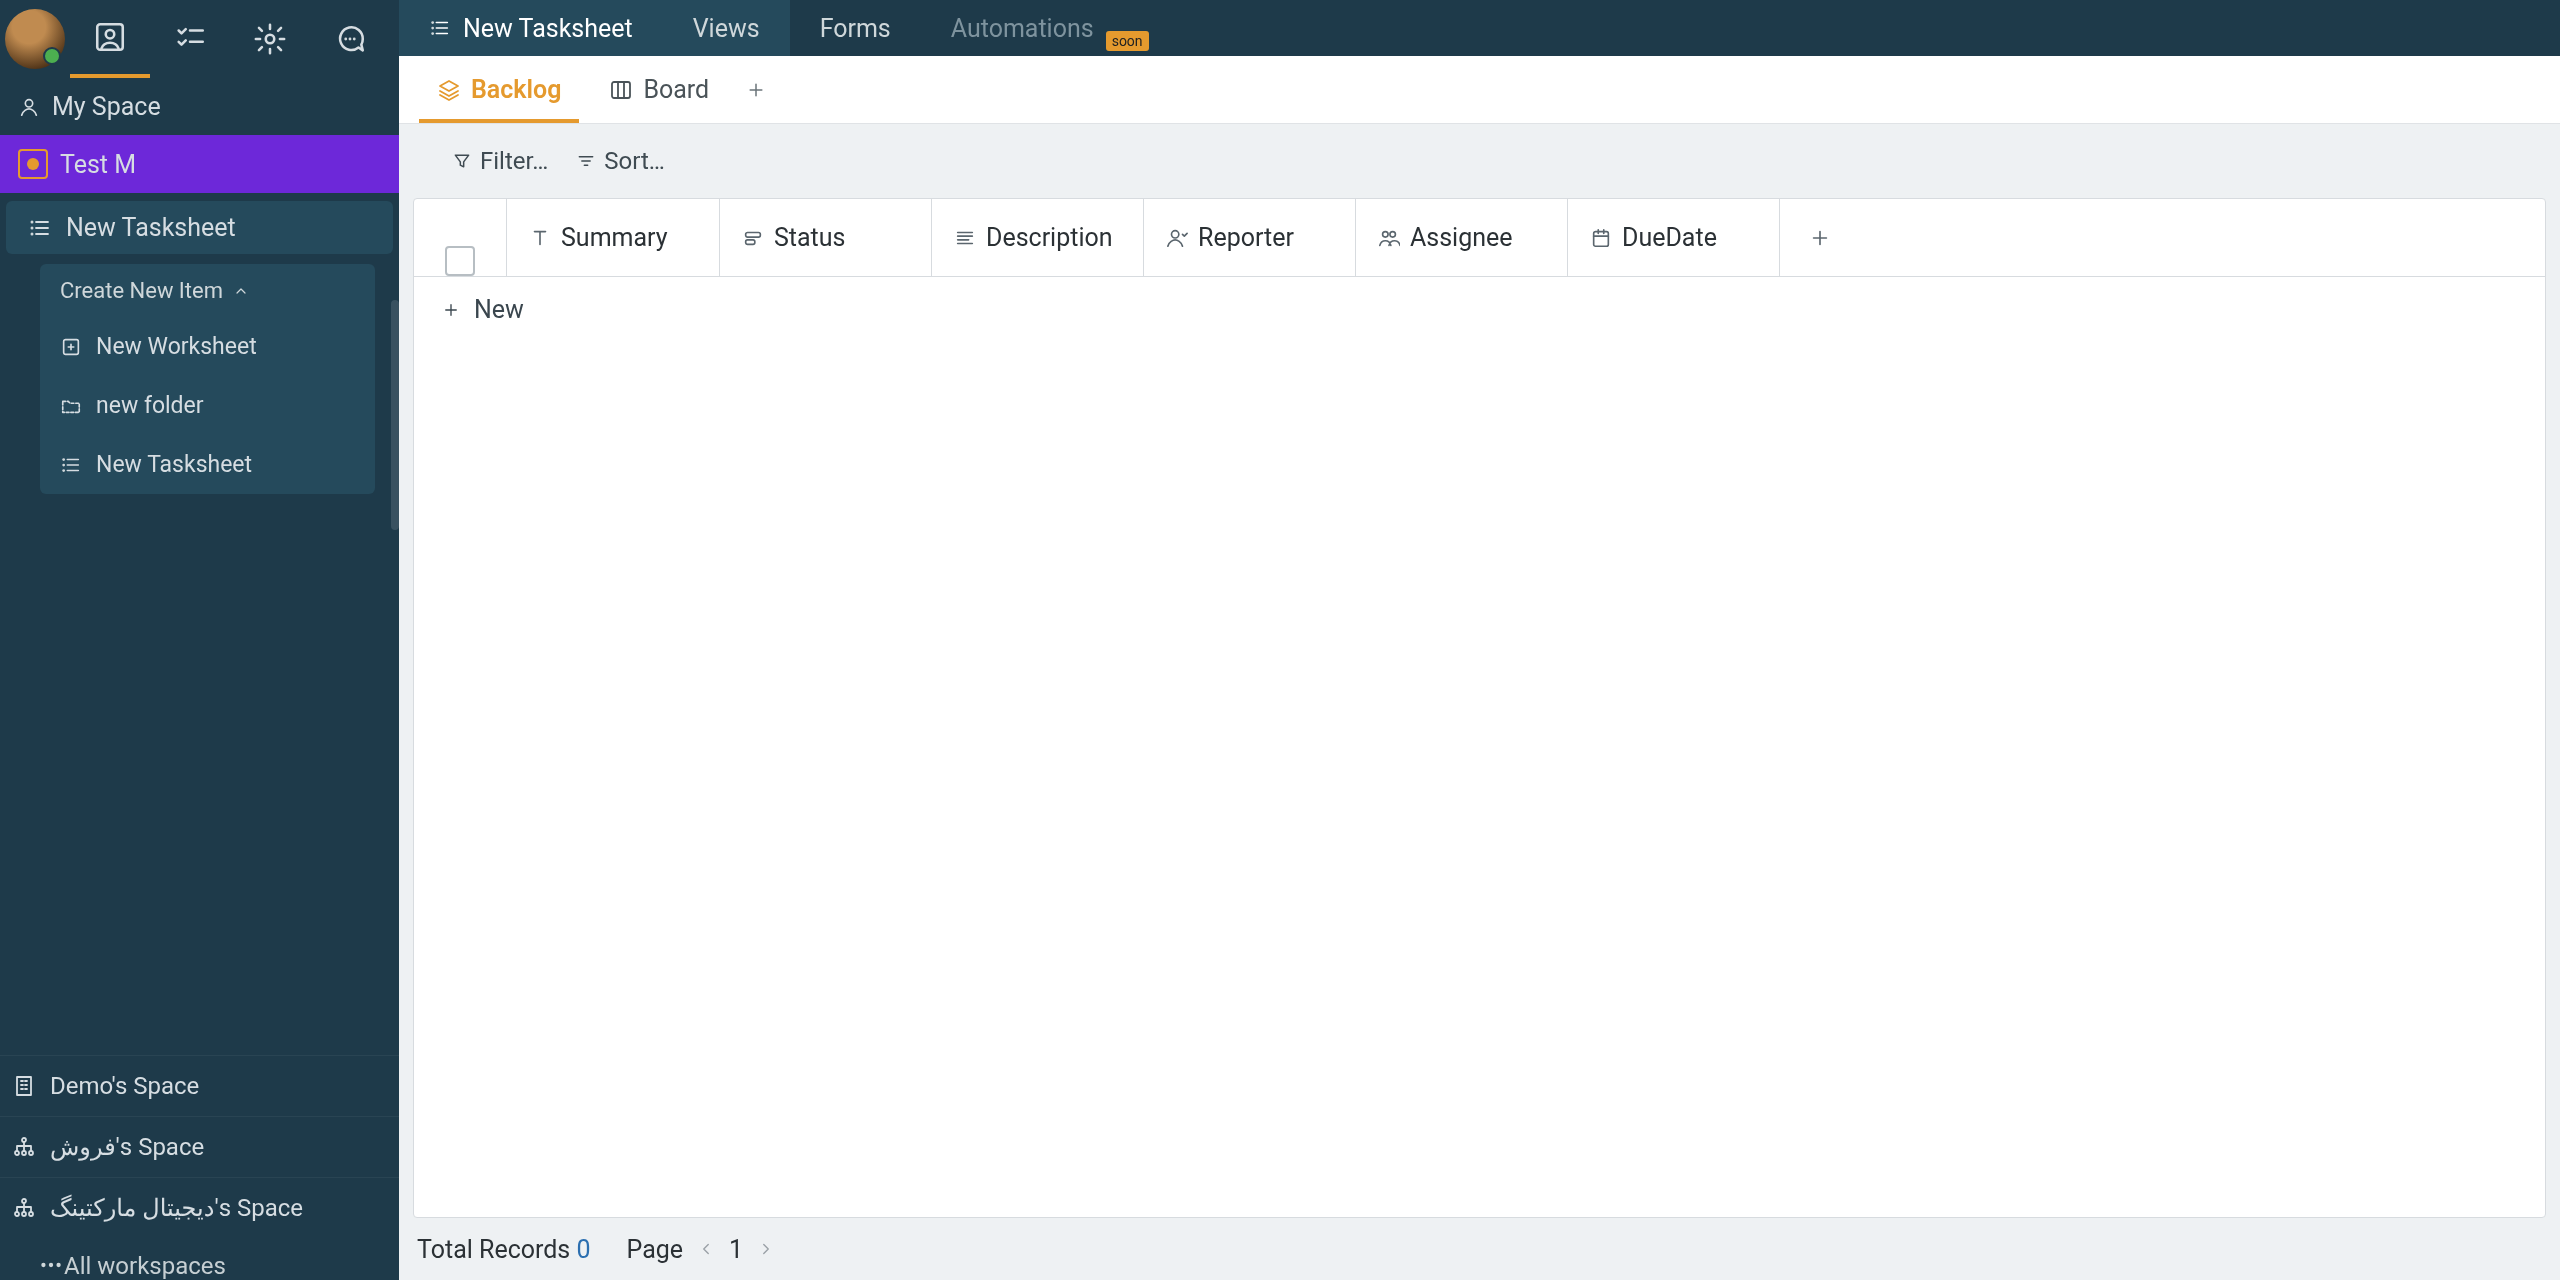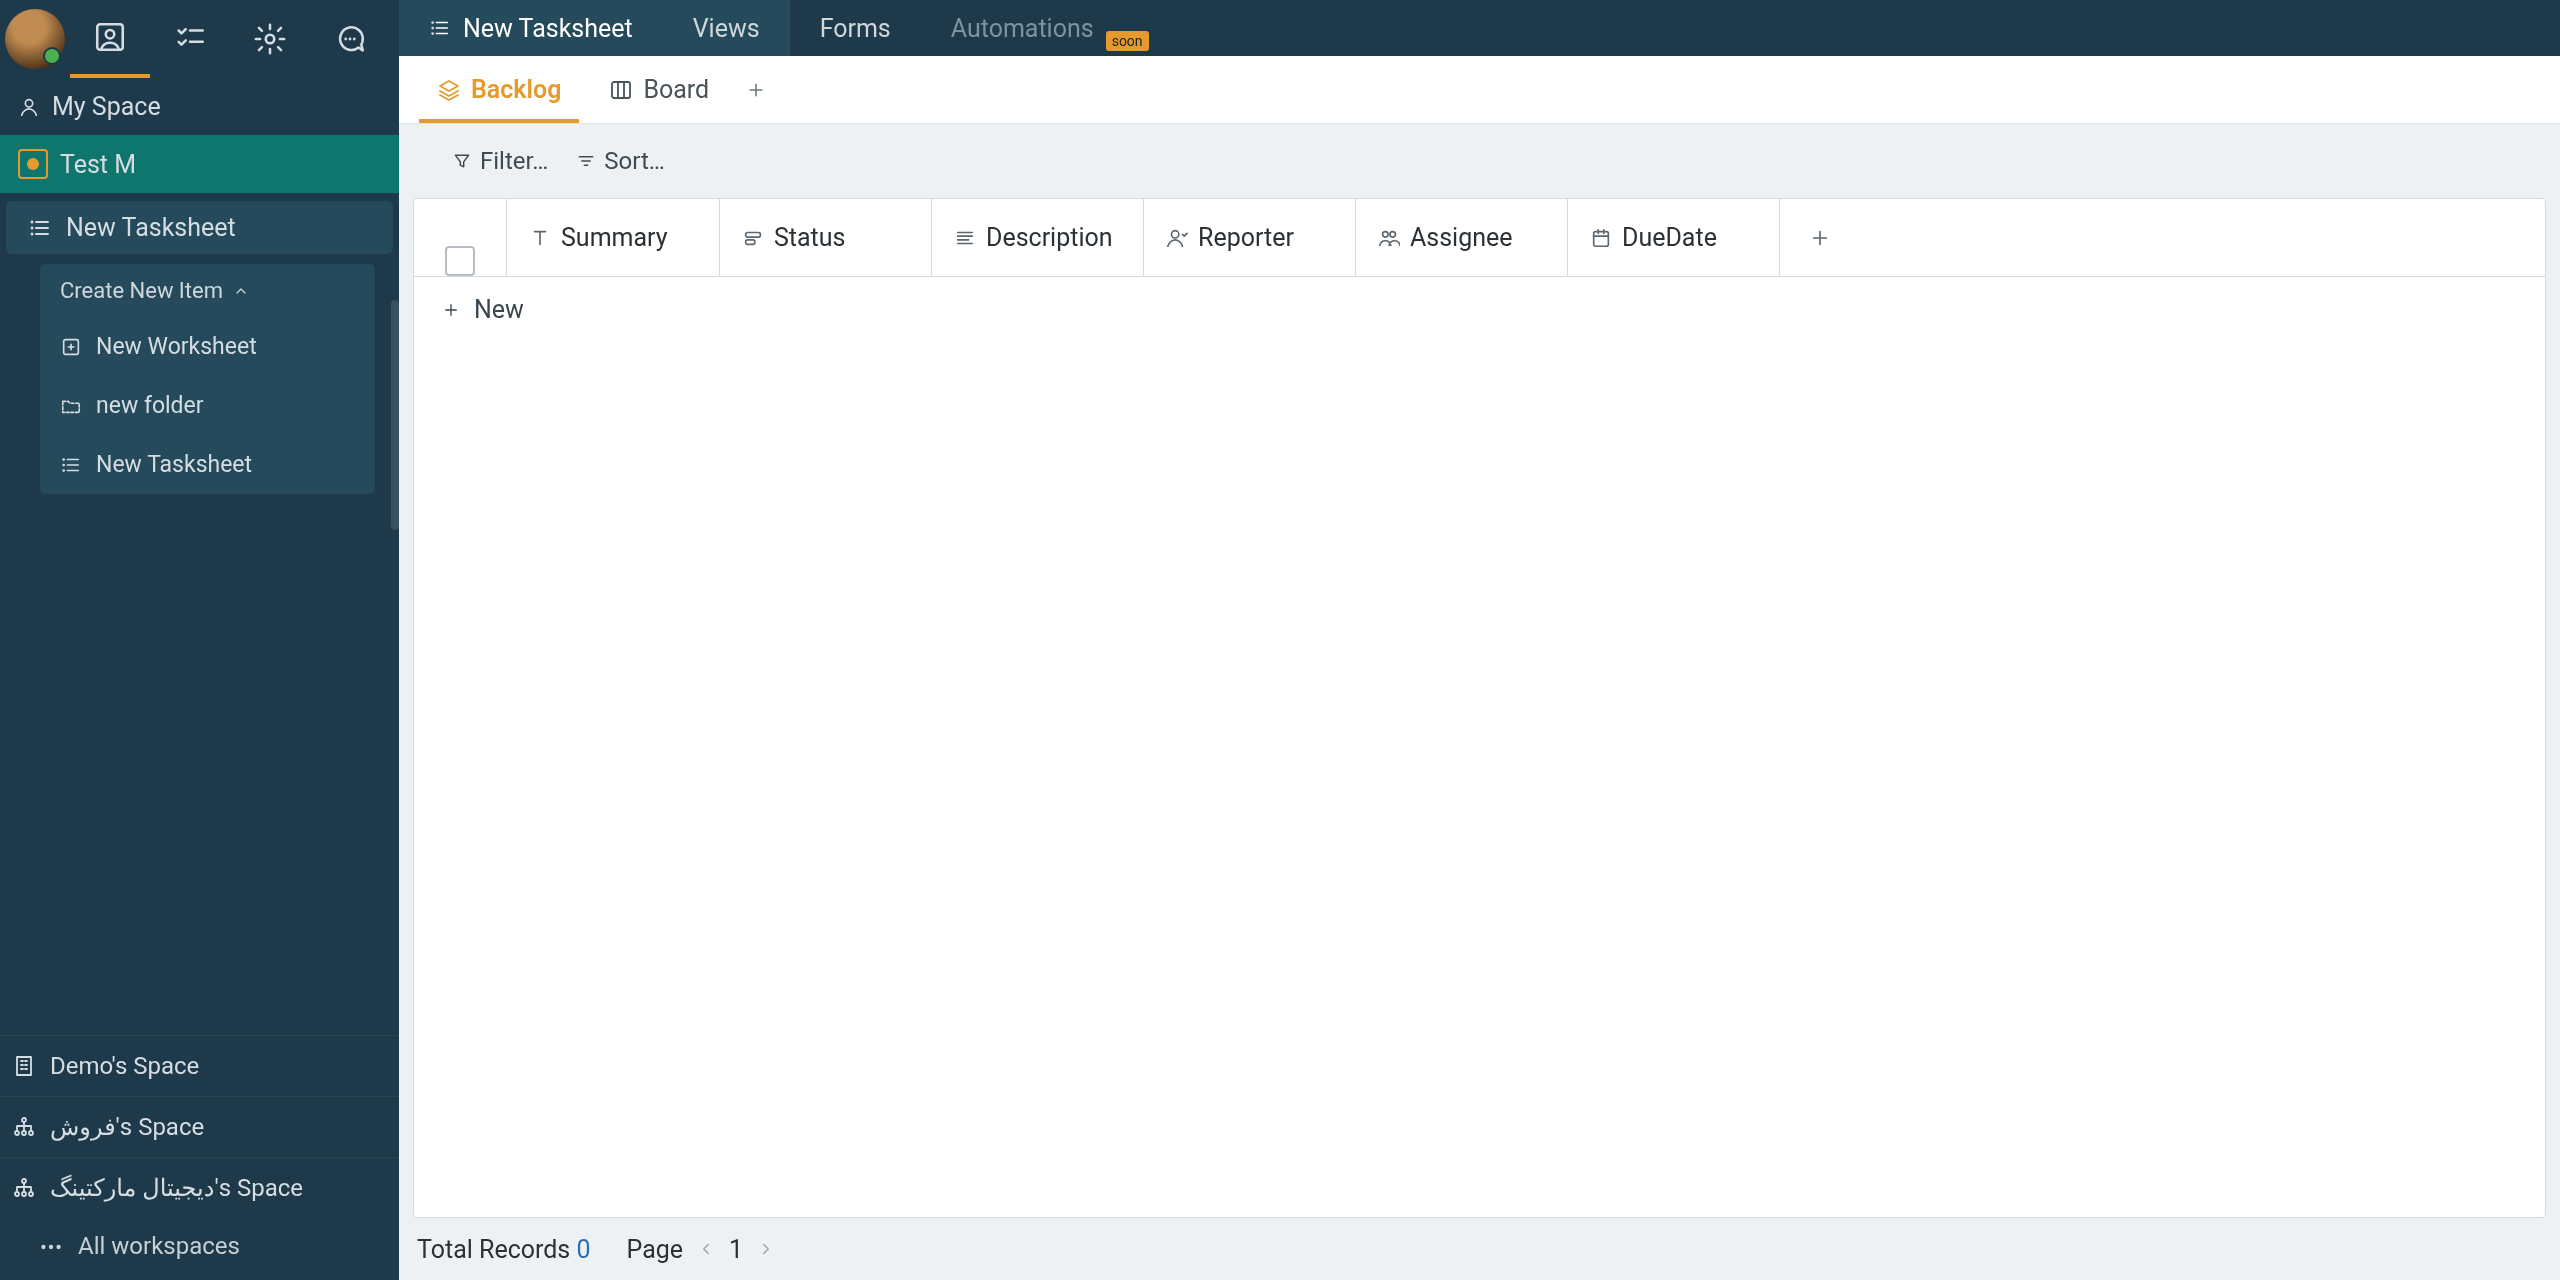--- a/index.html
+++ b/index.html
@@ -12,37 +12,37 @@
 .top-icons { display: flex; align-items: center; height: 78px; gap: 0; }
 .top-icons .avatar-wrap { width: 70px; display: flex; align-items: center; justify-content: center; }
 .top-icons .avatar { width: 60px; height: 60px; border-radius: 50%; background: radial-gradient(circle at 40% 30%, #c08b50 30%, #4a2f15 80%); position: relative; }
 .top-icons .avatar::after { content:""; position:absolute; bottom:4px; right:4px; width:14px; height:14px; border-radius:50%; background:#4caf50; border:2px solid #1e3a4a; }
 .topicon { width: 80px; height: 78px; display:flex; align-items:center; justify-content:center; cursor:pointer; }
 .topicon.active { border-bottom: 4px solid #e59a2e; }
 .topicon svg { width: 34px; height: 34px; }
 
 .space-row { display:flex; align-items:center; gap:12px; padding: 14px 18px; font-size: 25px; cursor:pointer; }
 .space-row svg { width:22px; height:22px; flex-shrink:0; }
-.space-row.user-space { background:#0f766e; }
+.space-row.user-space { background:#6d28d9; }
 .space-row.user-space .ubox { width:30px;height:30px;border:2px solid #e59a2e;border-radius:4px;display:flex;align-items:center;justify-content:center; position:relative; }
 .space-row.user-space .ubox::after{content:"";width:12px;height:12px;border-radius:50%;background:#e59a2e;}
 
 .tree-item { display:flex; align-items:center; gap:14px; padding: 12px 18px 12px 22px; font-size:25px; background:#254a5c; border-radius:0; cursor:pointer; margin: 0 6px; border-radius:6px; }
 .tree-item svg { width:24px;height:24px; }
 
 .create-popup { margin: 10px 24px 0 40px; background:#254a5c; border-radius:6px; padding: 0; overflow:hidden; }
 .create-popup .cp-header { padding: 14px 20px; font-size:22px; color:#cfd7da; display:flex;align-items:center;gap:10px; }
 .create-popup .cp-item { padding: 16px 20px; font-size:23px; display:flex;align-items:center;gap:14px; cursor:pointer; }
 .create-popup svg { width:22px;height:22px; }
 
 .spacer-flex { flex: 1; }
 
 .bottom-space { display:flex; align-items:center; gap:14px; padding: 16px 12px; font-size:24px; border-top:1px solid rgba(255,255,255,0.05); cursor:pointer; }
 .bottom-space svg { width:24px;height:24px; }
-.all-ws { display:flex; align-items:flex-end; gap:14px; padding: 14px 12px 20px 100px; font-size:24px; color:#c6cfd3; cursor:pointer; }
+.all-ws { display:flex; align-items:flex-start; padding: 14px 12px 0 100px; font-size:24px; color:#c6cfd3; cursor:pointer; }
 
 
 .sidebar-scroll-hint { position:absolute; left:391px; top: 300px; width:8px; height:230px; background: rgba(255,255,255,0.12); border-radius:4px; }
 
 
 .main { flex:1; display:flex; flex-direction:column; background:#eef1f3; }
 
 .tabs-1 { height:56px; background:#1e3a4a; display:flex; align-items:stretch; }
 .tabs-1 .mtab { display:flex;align-items:center;gap:12px; padding:0 30px; font-size:25px; color:#cfd7da; cursor:pointer; }
 .tabs-1 .mtab.active { background:#254a5c; color:#fff; }

